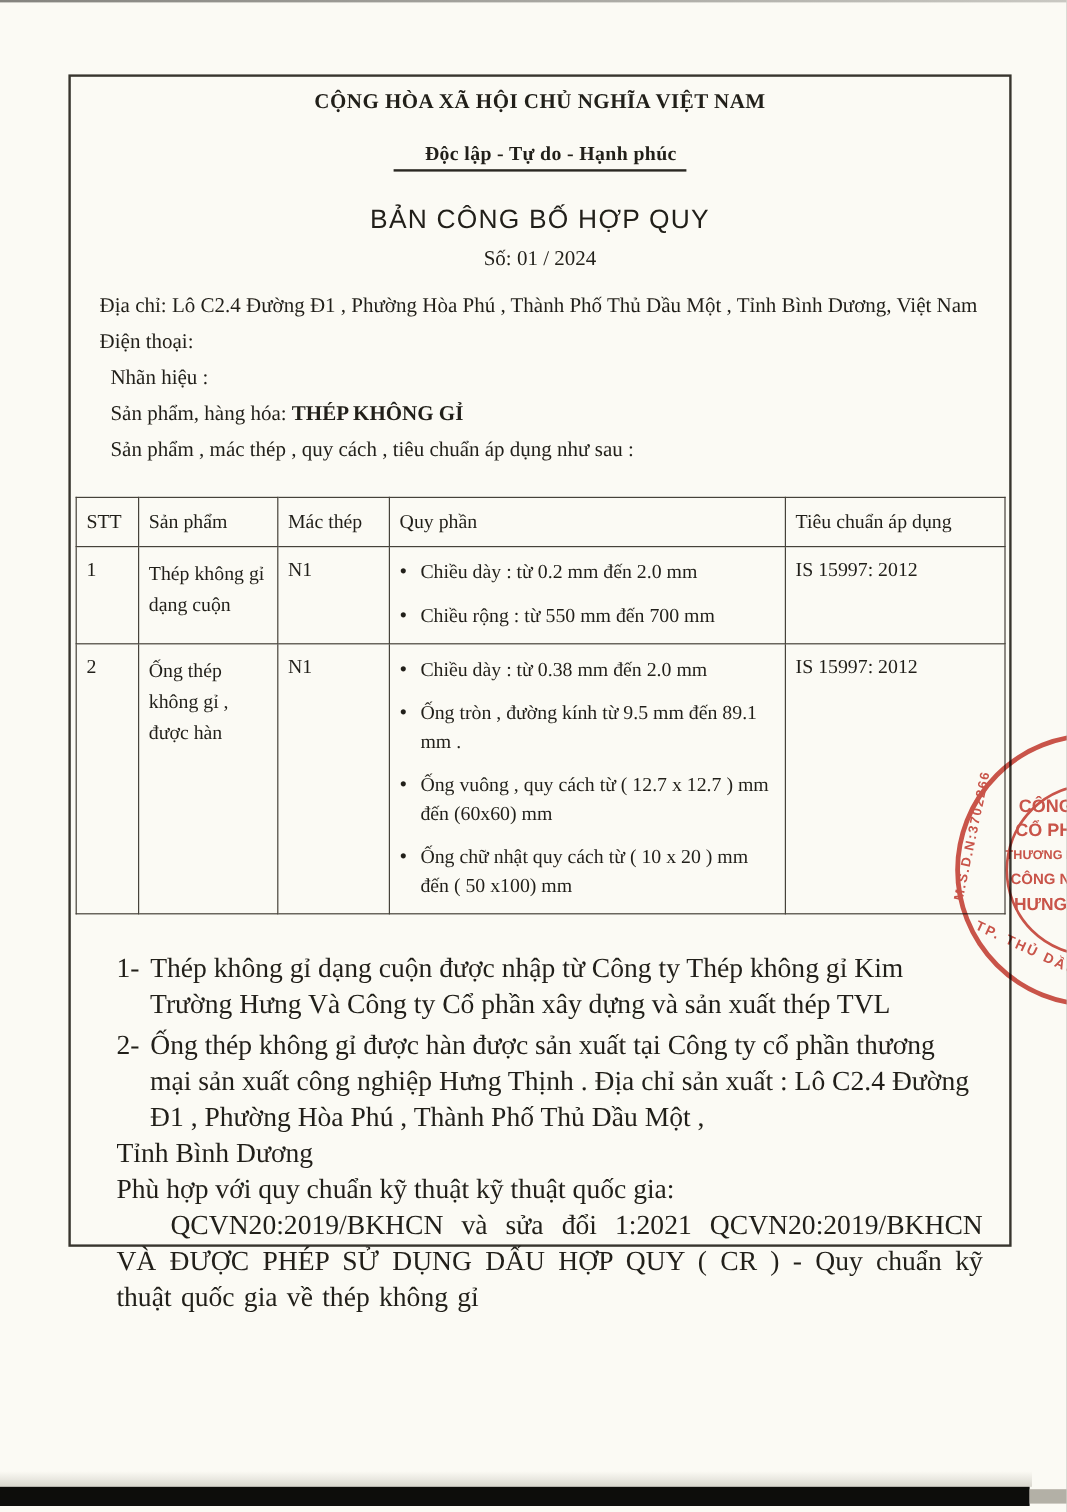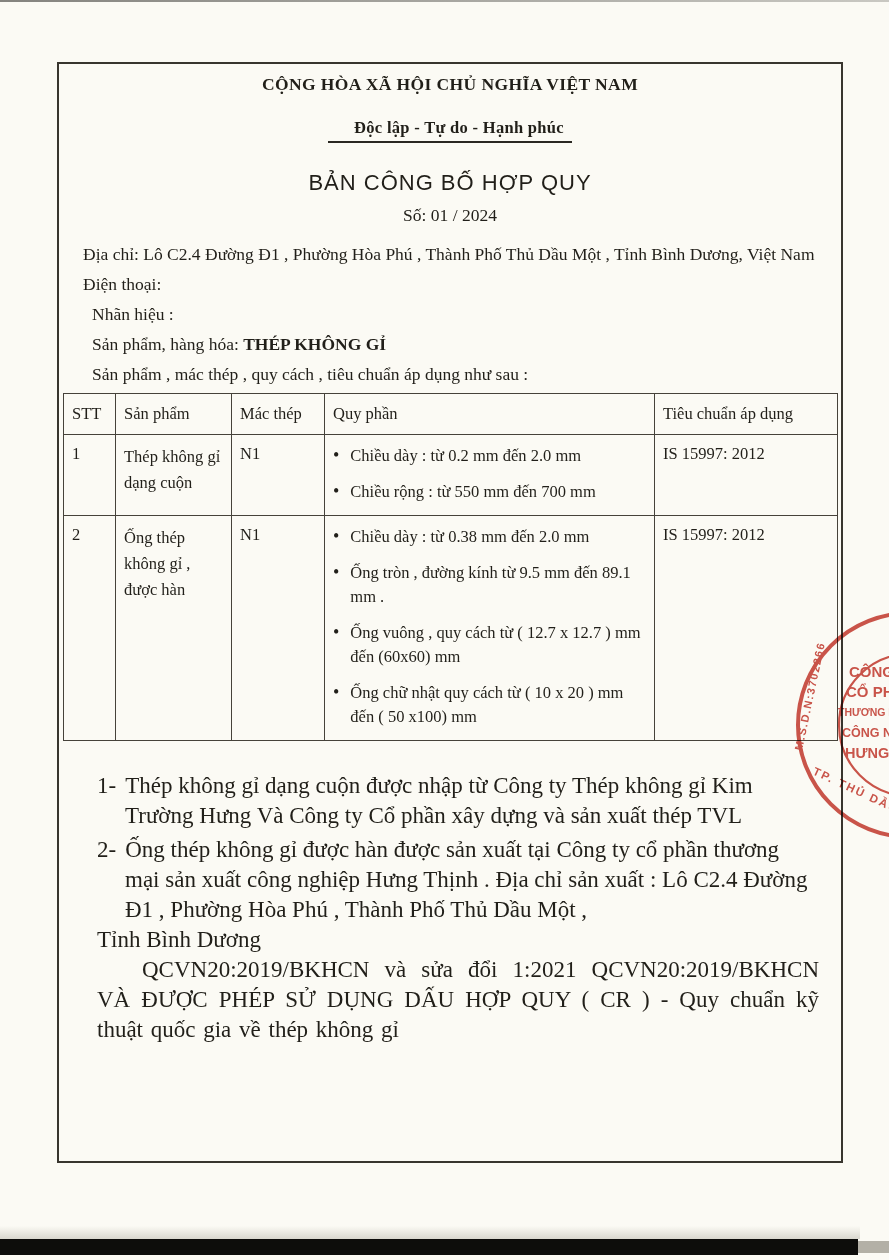--- a/index.html
+++ b/index.html
@@ -23,21 +23,21 @@
   }
   .scan-bottom-bar{
     position:absolute;left:0;top:1239px;width:858px;height:16px;
     background:#0d0d0b;
   }
   .scan-bottom-bar-right{
     position:absolute;left:858px;top:1241px;width:31px;height:12px;
     background:#b3b0a6;
   }
   .frame{
-    position:absolute;left:57px;top:62px;width:786px;height:1101px;
+    position:absolute;left:57px;top:62px;width:786px;height:977px;
     border:2px solid #38352e;box-sizing:border-box;
   }
   .content{padding:10px 4px 0 4px;}
   .nat-header{text-align:center;}
   .nat-line1{font-weight:bold;font-size:17.5px;letter-spacing:.4px;}
   .nat-line2{
     display:inline-block;font-weight:bold;font-size:16.5px;margin-top:5px;
     padding:0 8px 3px 26px;border-bottom:2px solid #2a2822;letter-spacing:.3px;
   }
   .doc-title{
@@ -45,21 +45,21 @@
     font-family:"Liberation Sans","DejaVu Sans",sans-serif;
     font-weight:normal;font-size:22px;letter-spacing:1px;
   }
   .doc-number{text-align:center;margin-top:9px;font-size:17.5px;}
   .intro{margin:13px 16px 0 20px;font-size:17.5px;line-height:30px;}
   .intro p{margin:0;}
   .intro .indented{margin-left:9px;}
   .product-value{font-weight:bold;}
   table.products{
     border-collapse:collapse;table-layout:fixed;
-    width:774px;margin:4px auto 0 auto;font-size:16.5px;
+    width:774px;margin:25px auto 0 auto;font-size:16.5px;
   }
   table.products th,table.products td{
     border:1.4px solid #46423a;vertical-align:top;
     padding:9px 8px;font-weight:normal;text-align:left;
   }
   table.products th{vertical-align:middle;padding:10px 8px;}
   th.c-stt,td.c-stt{text-align:center;}
   td.c-prod{text-align:justify;padding-right:14px;line-height:26px;}
   td.c-grade{text-align:center;}
   td.c-specs{padding-left:14px;padding-right:10px;}
@@ -168,20 +168,21 @@
             </td>
             <td>IS 15997: 2012</td>
           </tr>
         </tbody>
       </table>
 
       <div class="notes">
         <p class="note"><span class="note-marker">1-</span><span>Thép không gỉ dạng cuộn được nhập từ Công ty Thép không gỉ Kim Trường Hưng Và Công ty Cổ phần xây dựng và sản xuất thép TVL</span></p>
         <p class="note"><span class="note-marker">2-</span><span>Ống thép không gỉ được hàn được sản xuất tại Công ty cổ phần thương mại sản xuất công nghiệp Hưng Thịnh . Địa chỉ sản xuất : Lô C2.4 Đường Đ1 , Phường Hòa Phú , Thành Phố Thủ Dầu Một ,</span></p>
         <p class="plain-line">Tỉnh Bình Dương</p>
+        <p class="plain-line">Phù hợp với quy chuẩn kỹ thuật kỹ thuật quốc gia:</p>
         <p class="regulation">QCVN20:2019/BKHCN và sửa đổi 1:2021 QCVN20:2019/BKHCN VÀ ĐƯỢC PHÉP SỬ DỤNG DẤU HỢP QUY ( CR ) - Quy chuẩn kỹ thuật quốc gia về thép không gỉ</p>
       </div>
 
     </div>
   </div>
 
   <svg class="stamp" viewBox="0 0 260 260" aria-hidden="true">
     <circle cx="130" cy="130" r="112" fill="none" stroke="#c23429" stroke-width="4"></circle>
     <circle cx="130" cy="130" r="71" fill="none" stroke="#c23429" stroke-width="2.2"></circle>
     <text x="69" y="82" font-size="15">CÔNG</text>

